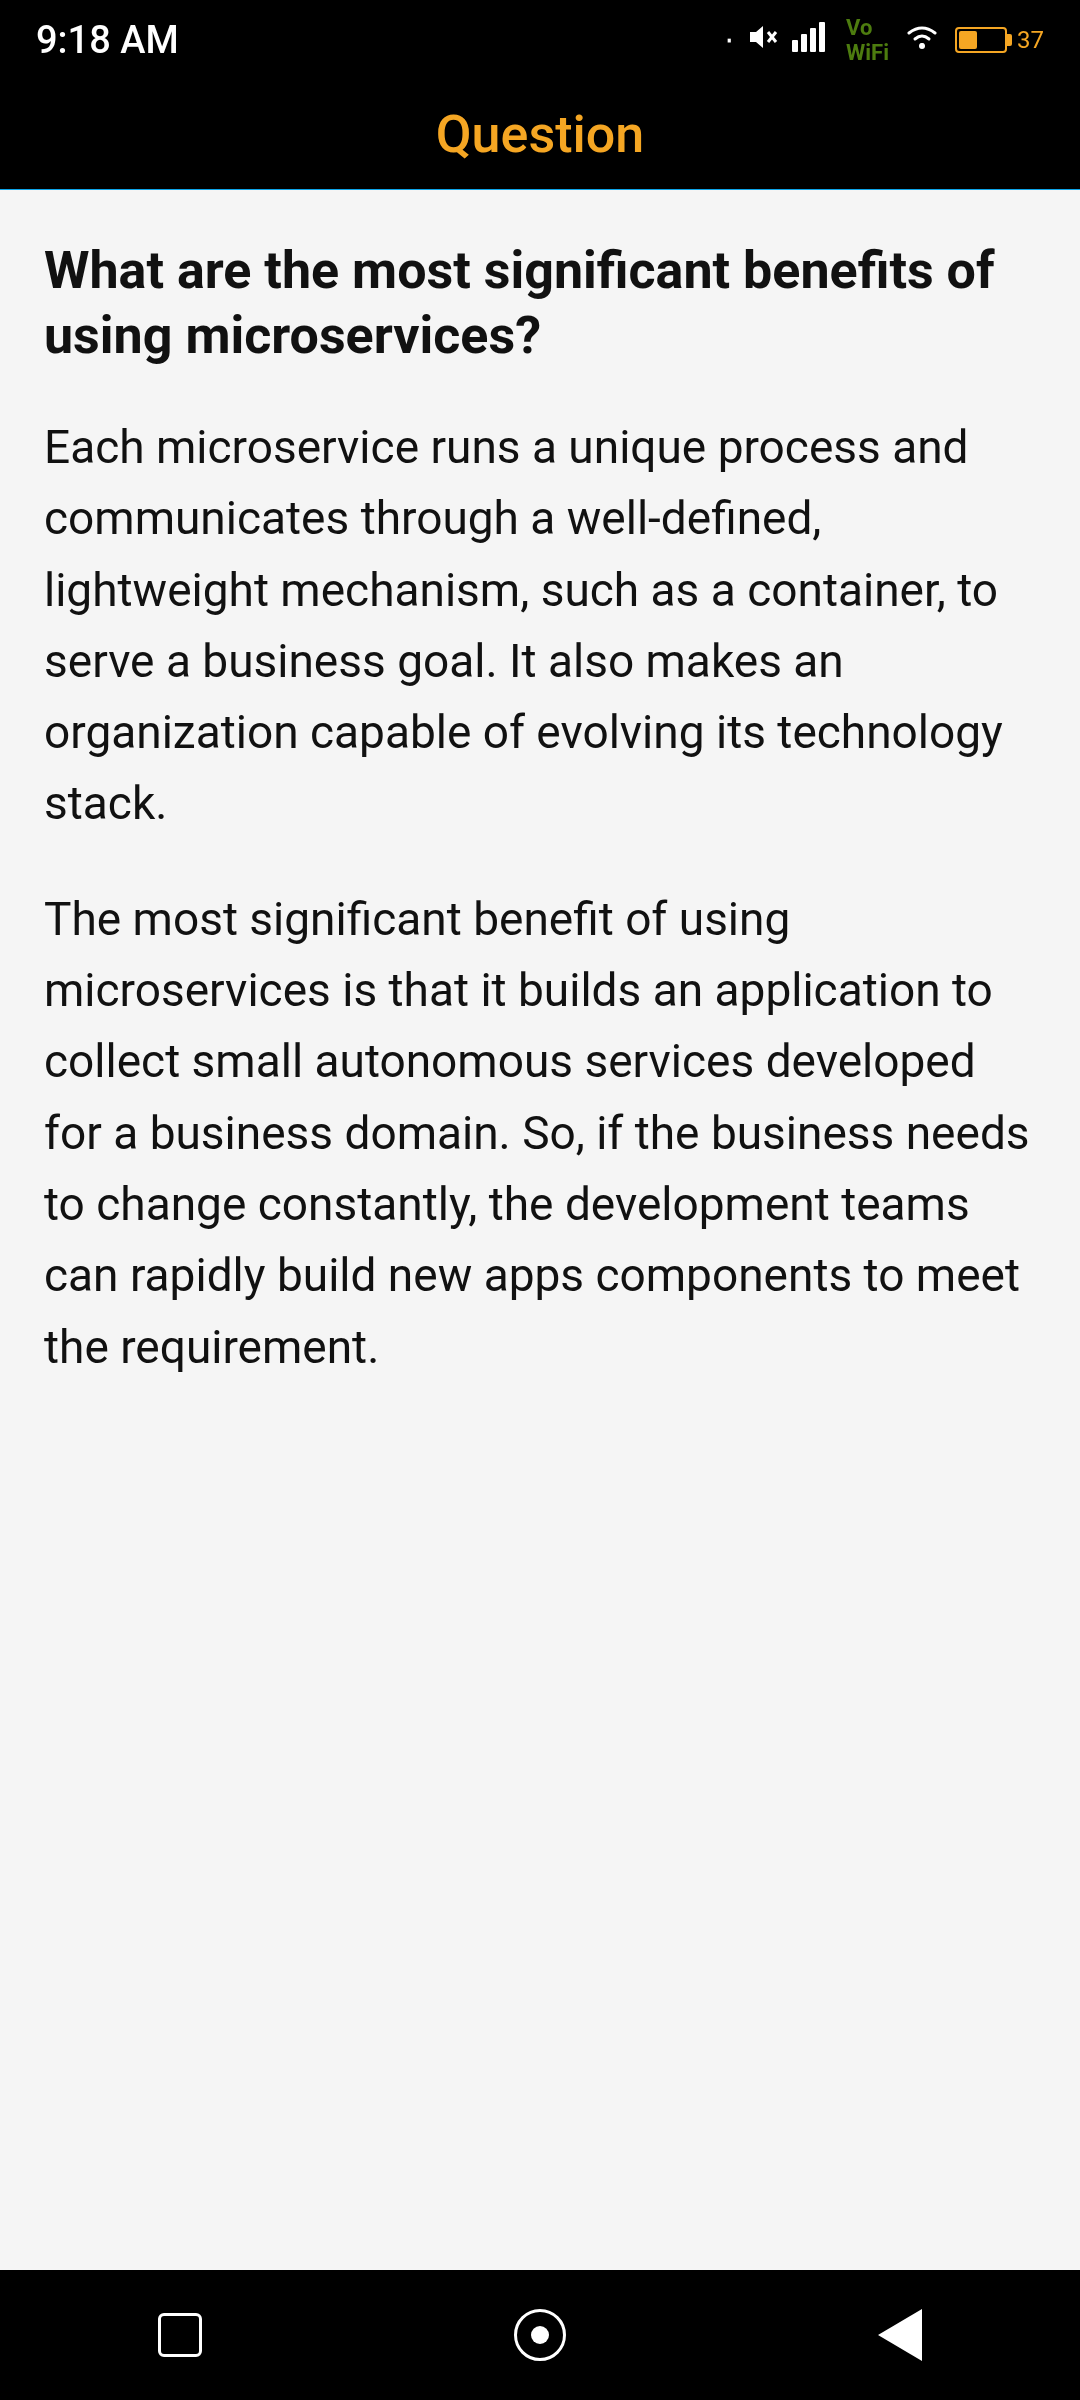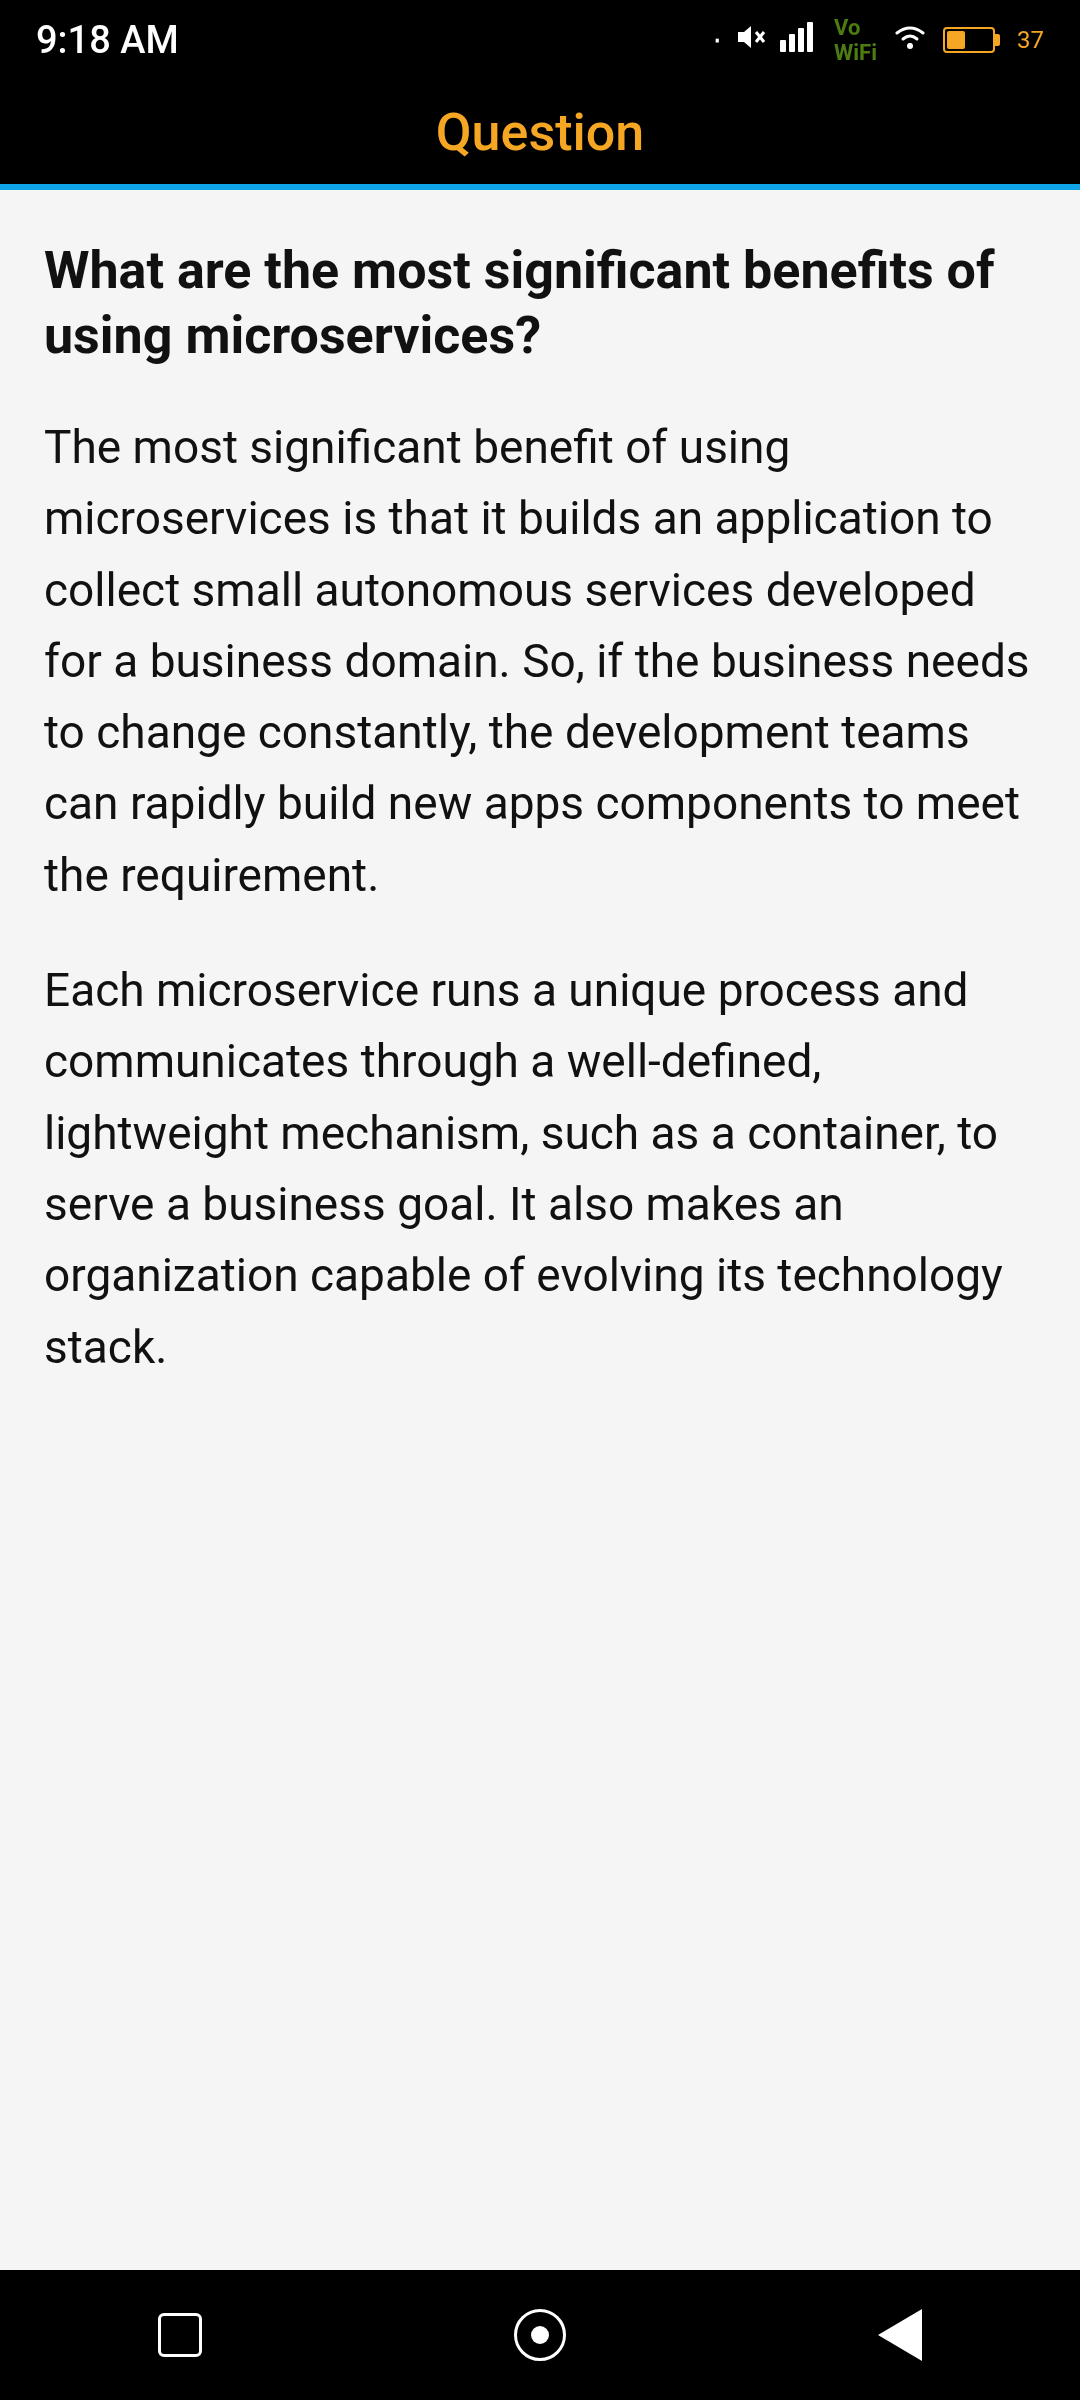--- a/index.html
+++ b/index.html
@@ -43,21 +43,21 @@
     }
 
     .status-icon {
       color: #fff;
       font-size: 30px;
     }
 
     .battery-icon {
       display: flex;
       align-items: center;
-      gap: 20px;
+      gap: 8px;
       color: #f5a623;
       font-size: 28px;
     }
 
     .battery-box {
       width: 52px;
       height: 26px;
       border: 2px solid #f5a623;
       border-radius: 4px;
       position: relative;
@@ -92,21 +92,21 @@
     }
 
     
     .app-header {
       background: #000;
       height: 110px;
       display: flex;
       align-items: center;
       justify-content: center;
       flex-shrink: 0;
-      border-bottom: 6px solid #0ea5e9;
+      border-bottom: 1px solid #0ea5e9;
     }
 
     .app-title {
       color: #f5a623;
       font-size: 52px;
       font-weight: 500;
     }
 
     
     .main-content {
@@ -234,22 +234,22 @@
     </div>
   </div>
 </div>
 
 <div class="app-header">
   <span class="app-title">Question</span>
 </div>
 
 <div class="main-content">
   <h1 class="question-heading">What are the most significant benefits of using microservices?</h1>
+  <p class="answer-paragraph">Each microservice runs a unique process and communicates through a well-defined, lightweight mechanism, such as a container, to serve a business goal. It also makes an organization capable of evolving its technology stack.</p>
   <p class="answer-paragraph">The most significant benefit of using microservices is that it builds an application to collect small autonomous services developed for a business domain. So, if the business needs to change constantly, the development teams can rapidly build new apps components to meet the requirement.</p>
-  <p class="answer-paragraph">Each microservice runs a unique process and communicates through a well-defined, lightweight mechanism, such as a container, to serve a business goal. It also makes an organization capable of evolving its technology stack.</p>
 </div>
 
 <div class="nav-bar">
   <div class="nav-button">
     <div class="nav-square"></div>
   </div>
   <div class="nav-button">
     <div class="nav-circle"></div>
   </div>
   <div class="nav-button">

